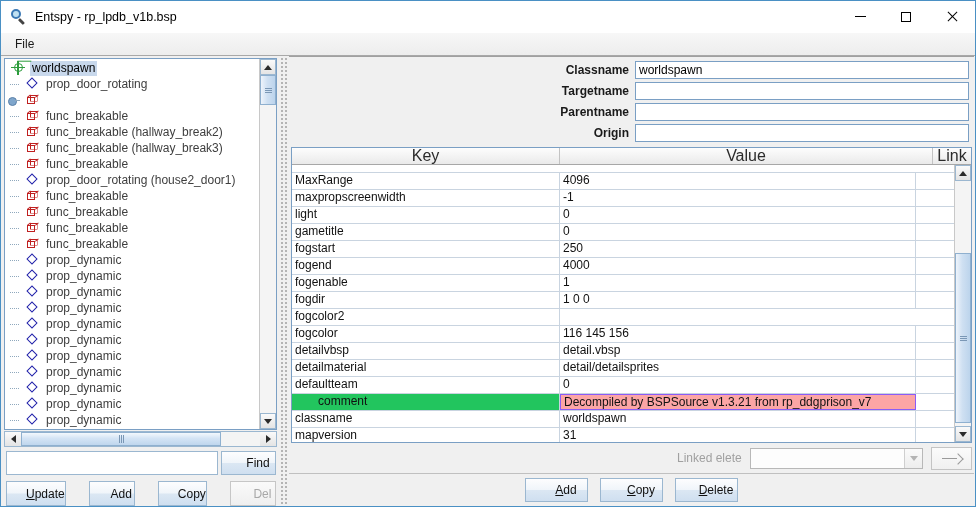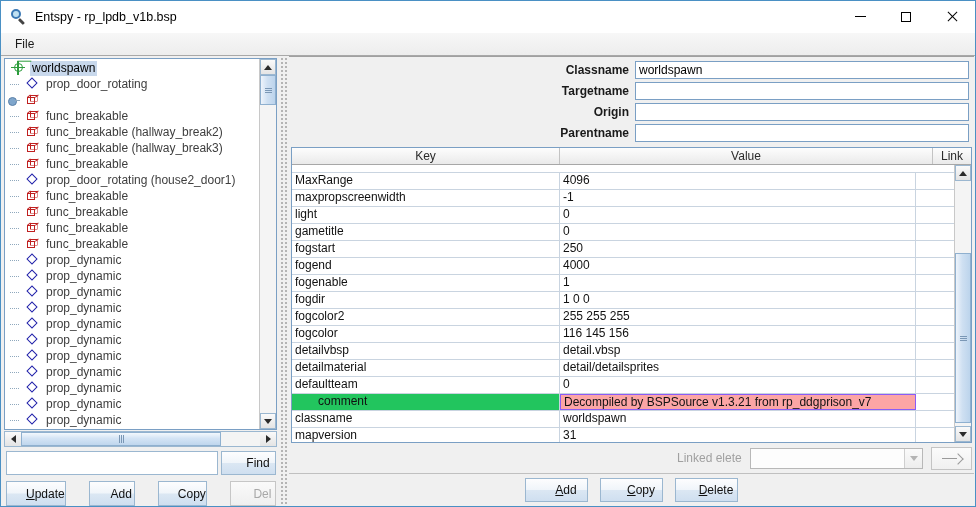--- a/index.html
+++ b/index.html
@@ -214,21 +214,21 @@
     flex:1;display:flex;flex-direction:column;overflow:hidden;
     margin:1px 2px 0 2px;border:1px solid #7a9fc4;box-sizing:border-box;background:#fff;
   }
   .tbl-head{
     display:flex;height:16px;min-height:16px;
     background:linear-gradient(to bottom,#fdfdfd,#eaeaea);
     border-bottom:1px solid #a7a7a7;
   }
   .th{
     display:flex;align-items:center;justify-content:center;
-    font-size:12px;color:#2b2b2b;border-right:1px solid #c3c3c3;box-sizing:border-box;
+    font-size:16px;color:#2b2b2b;border-right:1px solid #c3c3c3;box-sizing:border-box;
   }
   .th-key{width:268px;}
   .th-val{flex:1;}
   .th-link{width:38px;border-right:none;}
   .tbl-body-wrap{flex:1;display:flex;overflow:hidden;}
   .tbl-body{flex:1;overflow:hidden;position:relative;background:#fff;}
   .tr{display:flex;height:16px;min-height:16px;border-bottom:1px solid #c9d4e0;}
   .td{
     font-size:12px;color:#111;padding:0 3px;box-sizing:border-box;
     border-right:1px solid #c9d4e0;line-height:15px;overflow:hidden;white-space:nowrap;
@@ -506,25 +506,25 @@
       <div class="formbox" id="formbox">
           <div class="frow">
             <div class="flabel">Classname</div>
             <input class="finput" type="text" value="worldspawn" style="">
           </div>
           <div class="frow">
             <div class="flabel">Targetname</div>
             <input class="finput" type="text" style="">
           </div>
           <div class="frow">
+            <div class="flabel">Parentname</div>
+            <input class="finput" type="text" style="">
+          </div>
+          <div class="frow">
             <div class="flabel">Origin</div>
-            <input class="finput" type="text" style="">
-          </div>
-          <div class="frow">
-            <div class="flabel">Parentname</div>
             <input class="finput" type="text" style="">
           </div>
         </div>
 
       <div class="tablewrap">
         <div class="tbl-head">
           <div class="th th-key">Key</div>
           <div class="th th-val">Value</div>
           <div class="th th-link">Link</div>
         </div>
@@ -570,21 +570,20 @@
                 <div class="td td-val">1</div>
                 <div class="td td-link"></div>
               </div>
               <div class="tr">
                 <div class="td td-key">fogdir</div>
                 <div class="td td-val">1 0 0</div>
                 <div class="td td-link"></div>
               </div>
               <div class="tr">
                 <div class="td td-key">fogcolor2</div>
-                <div class="td td-val">255 255 255</div>
                 <div class="td td-link"></div>
               </div>
               <div class="tr">
                 <div class="td td-key">fogcolor</div>
                 <div class="td td-val">116 145 156</div>
                 <div class="td td-link"></div>
               </div>
               <div class="tr">
                 <div class="td td-key">detailvbsp</div>
                 <div class="td td-val">detail.vbsp</div>

